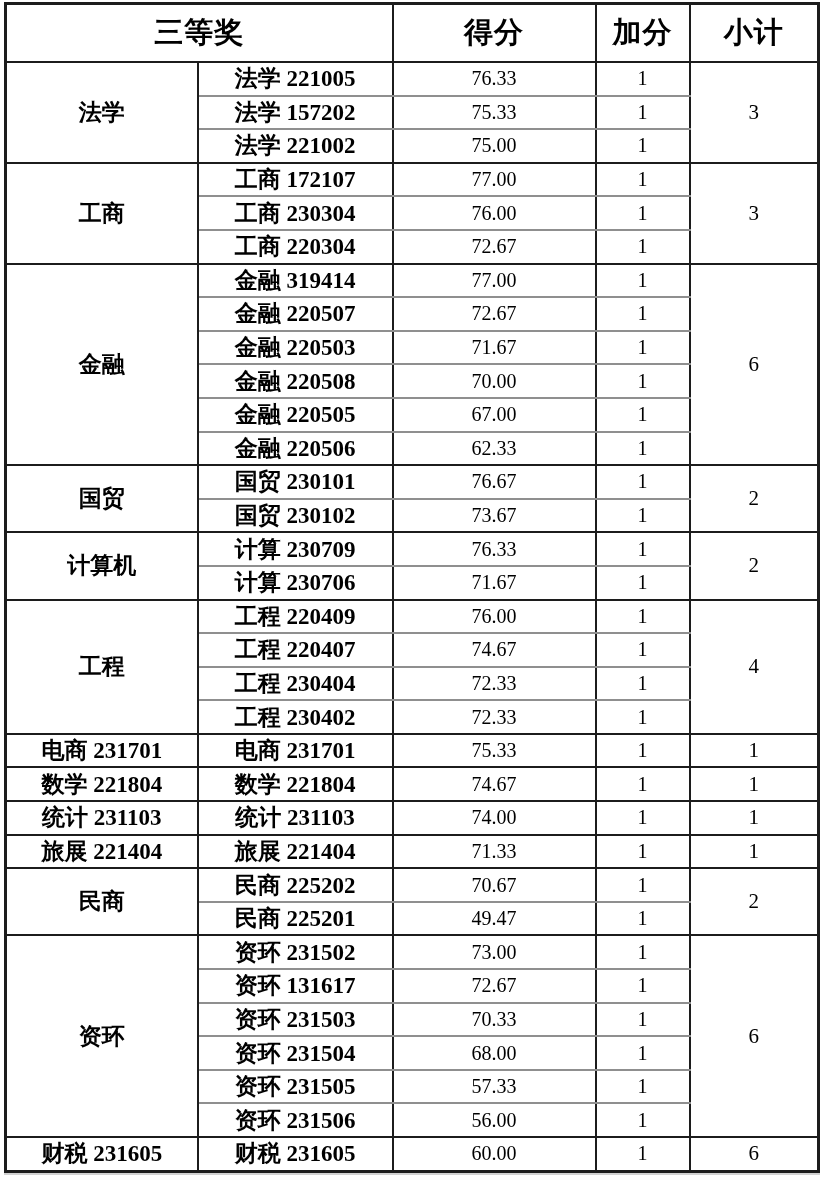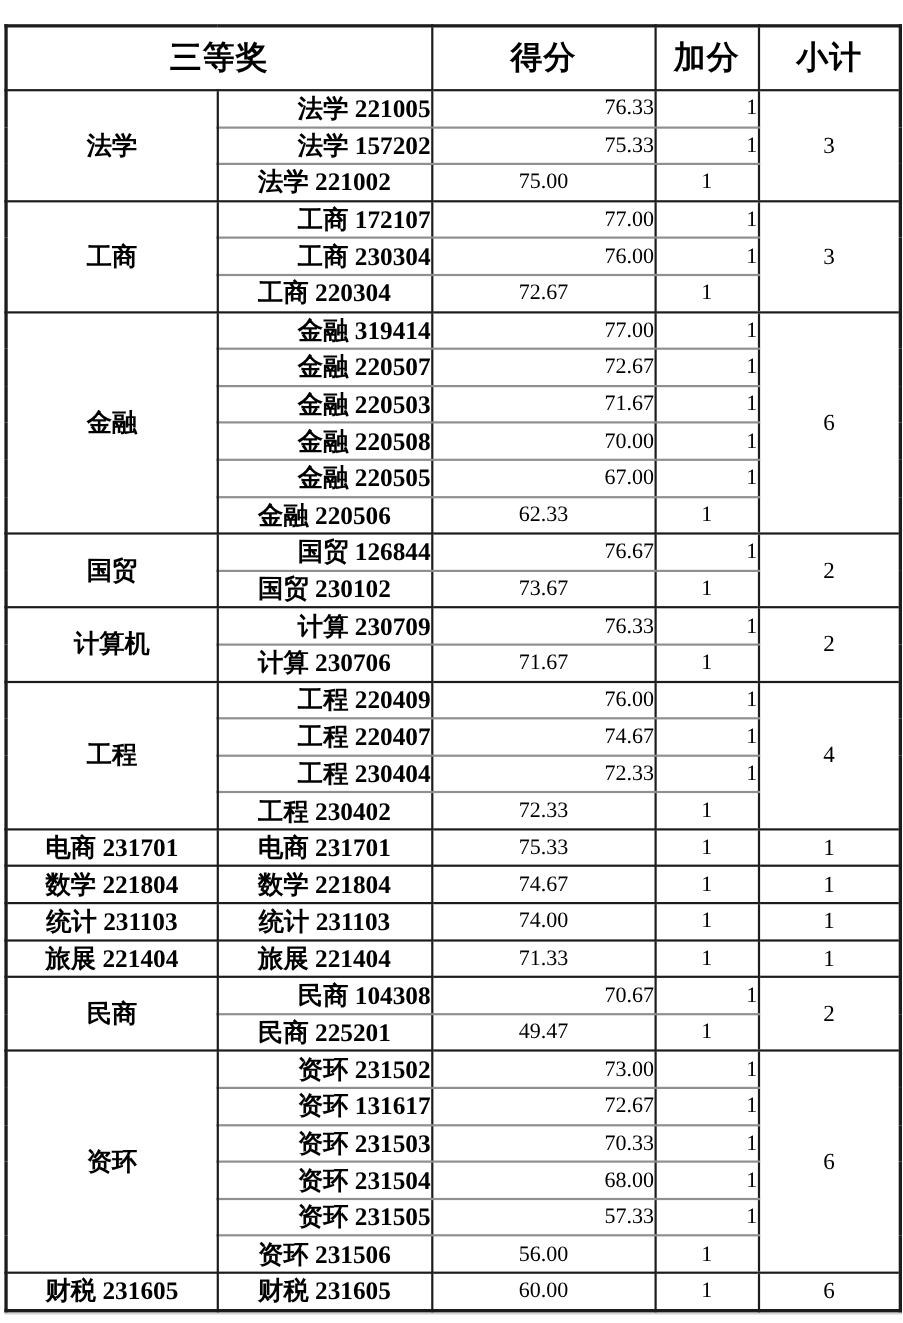--- a/index.html
+++ b/index.html
@@ -7,21 +7,21 @@
     padding: 0;
     background: #ffffff;
     width: 821px;
     height: 1203px;
     overflow: hidden;
     font-family: "Liberation Sans", "DejaVu Sans", sans-serif;
     color: #000;
   }
   .page {
     box-sizing: border-box;
-    padding: 22px 4px 0 4px;
+    padding: 2px 4px 0 4px;
     border-radius: 21px;
   }
   table.awards {
     border-collapse: collapse;
     table-layout: fixed;
     width: 813px;
     border: 3px solid #1c1c1c;
     box-shadow: 0 2px 0 rgba(0,0,0,0.18);
   }
   col.c-cat   { width: 192px; }
@@ -47,21 +47,21 @@
   td {
     height: 31.6px;
     padding: 0;
     text-align: center;
     vertical-align: middle;
     border-right: 2px solid #1c1c1c;
     border-bottom: 2px solid #1c1c1c;
     overflow: hidden;
     white-space: nowrap;
   }
-  td.inner { border-bottom: 2px solid #8f8f8f; text-align: right; }
+  td.inner { border-bottom: 2px solid #8f8f8f; }
   td.sub   { border-right: none; }
   tbody tr.last-row td { border-bottom: none; }
 
   td.cat, td.label {
     font-weight: bold;
     font-size: 23px;
     font-family: "Liberation Serif", "DejaVu Serif", serif;
   }
   td.score, td.bonus, td.sub {
     font-weight: normal;
@@ -152,21 +152,21 @@
           <td class="score inner">67.00</td>
           <td class="bonus inner">1</td>
         </tr>
         <tr>
           <td class="label">金融 220506</td>
           <td class="score">62.33</td>
           <td class="bonus">1</td>
         </tr>
         <tr>
           <td class="cat" rowspan="2">国贸</td>
-          <td class="label inner">国贸 126844</td>
+          <td class="label inner">国贸 230101</td>
           <td class="score inner">76.67</td>
           <td class="bonus inner">1</td>
           <td class="sub" rowspan="2">2</td>
         </tr>
         <tr>
           <td class="label">国贸 230102</td>
           <td class="score">73.67</td>
           <td class="bonus">1</td>
         </tr>
         <tr>
@@ -226,21 +226,21 @@
         </tr>
         <tr>
           <td class="cat" rowspan="1">旅展 221404</td>
           <td class="label">旅展 221404</td>
           <td class="score">71.33</td>
           <td class="bonus">1</td>
           <td class="sub" rowspan="1">1</td>
         </tr>
         <tr>
           <td class="cat" rowspan="2">民商</td>
-          <td class="label inner">民商 104308</td>
+          <td class="label inner">民商 225202</td>
           <td class="score inner">70.67</td>
           <td class="bonus inner">1</td>
           <td class="sub" rowspan="2">2</td>
         </tr>
         <tr>
           <td class="label">民商 225201</td>
           <td class="score">49.47</td>
           <td class="bonus">1</td>
         </tr>
         <tr>

